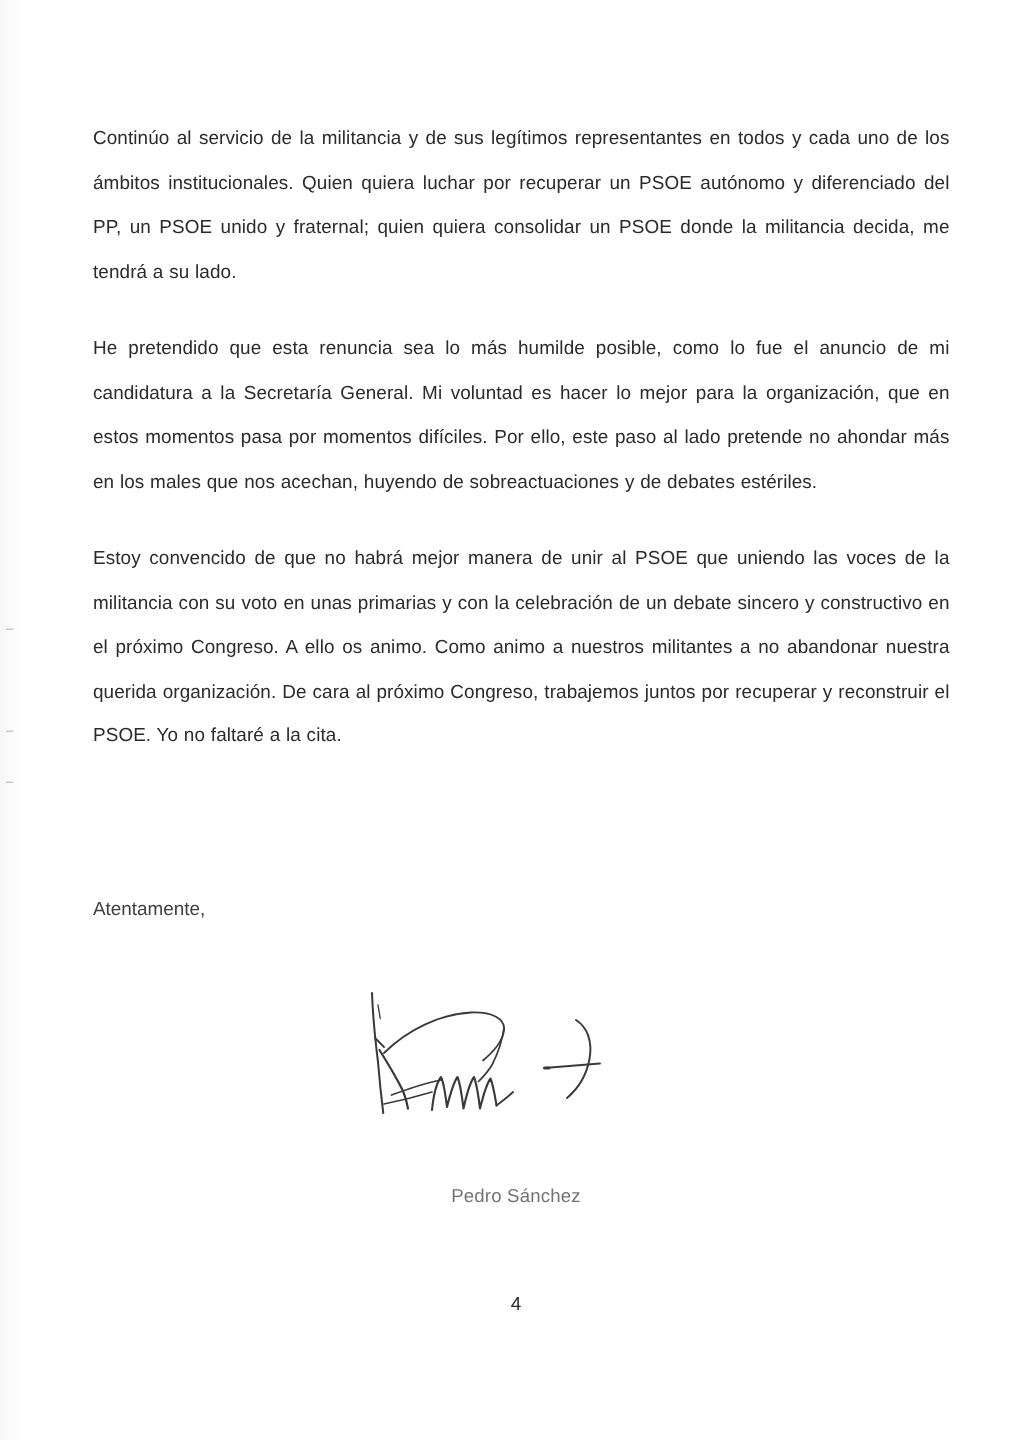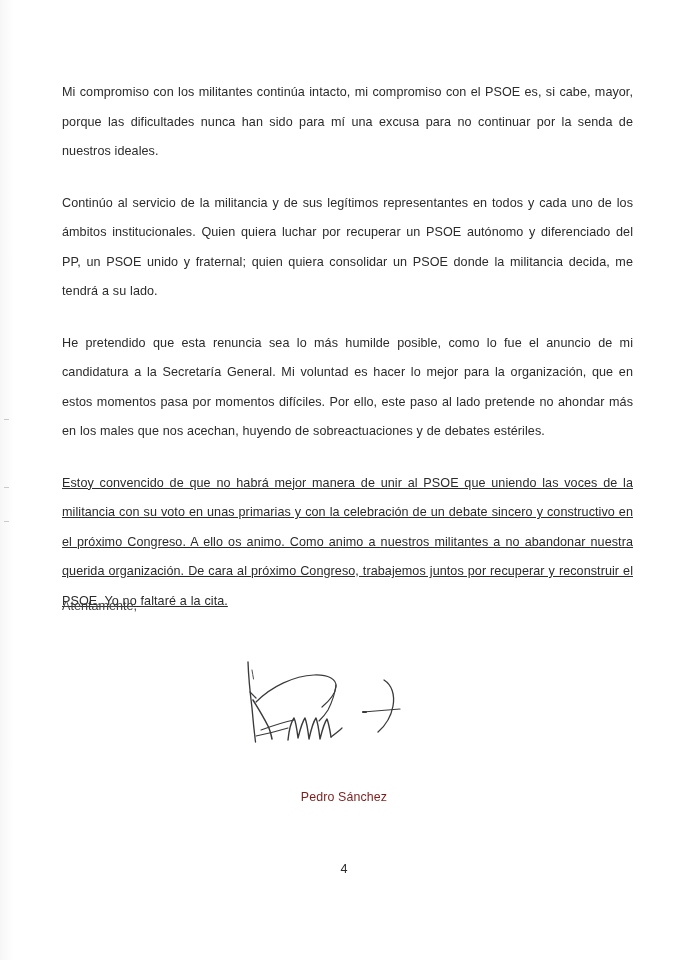--- a/index.html
+++ b/index.html
@@ -53,21 +53,21 @@
 
   p.para {
     margin: 0 0 22px 0;
     font-size: 12.6px;
     line-height: 29.5px;
     color: #2b2b2b;
     text-align: justify;
     letter-spacing: 0.005em;
     word-spacing: 0.02em;
   }
-  p.para:last-child { margin-bottom: 0; text-decoration: underline; }
+  p.para:last-child { margin-bottom: 0; }
 
   .closing {
     position: absolute;
     left: 62px;
     top: 596px;
     font-size: 12.6px;
     line-height: 20px;
     color: #404040;
   }
 
@@ -84,21 +84,21 @@
     height: 100px;
   }
 
   .signer-name {
     position: absolute;
     left: 0;
     top: 790px;
     width: 688px;
     text-align: center;
     font-size: 12.4px;
-    color: #7f1d1d;
+    color: #737373;
     letter-spacing: 0.01em;
   }
 
   .page-number {
     position: absolute;
     left: 0;
     top: 862px;
     width: 688px;
     text-align: center;
     font-size: 12.6px;
@@ -109,21 +109,20 @@
 <body>
 
 <div class="page">
 
   <div class="scan-edge-left"></div>
   <div class="scan-mark m1"></div>
   <div class="scan-mark m2"></div>
   <div class="scan-mark m3"></div>
 
   <div class="body-text">
-    <p class="para">Mi compromiso con los militantes continúa intacto, mi compromiso con el PSOE es, si cabe, mayor, porque las dificultades nunca han sido para mí una excusa para no continuar por la senda de nuestros ideales.</p>
     <p class="para">Continúo al servicio de la militancia y de sus legítimos representantes en todos y cada uno de los ámbitos institucionales. Quien quiera luchar por recuperar un PSOE autónomo y diferenciado del PP, un PSOE unido y fraternal; quien quiera consolidar un PSOE donde la militancia decida, me tendrá a su lado.</p>
     <p class="para">He pretendido que esta renuncia sea lo más humilde posible, como lo fue el anuncio de mi candidatura a la Secretaría General. Mi voluntad es hacer lo mejor para la organización, que en estos momentos pasa por momentos difíciles. Por ello, este paso al lado pretende no ahondar más en los males que nos acechan, huyendo de sobreactuaciones y de debates estériles.</p>
     <p class="para">Estoy convencido de que no habrá mejor manera de unir al PSOE que uniendo las voces de la militancia con su voto en unas primarias y con la celebración de un debate sincero y constructivo en el próximo Congreso. A ello os animo. Como animo a nuestros militantes a no abandonar nuestra querida organización. De cara al próximo Congreso, trabajemos juntos por recuperar y reconstruir el PSOE. Yo no faltaré a la cita.</p>
   </div>
 
   <div class="closing">Atentamente,</div>
 
   <div class="signature-block">
     <svg viewBox="0 0 190 100" xmlns="http://www.w3.org/2000/svg" fill="none" stroke="#3a3a3c" stroke-linecap="round" stroke-linejoin="round">
 

